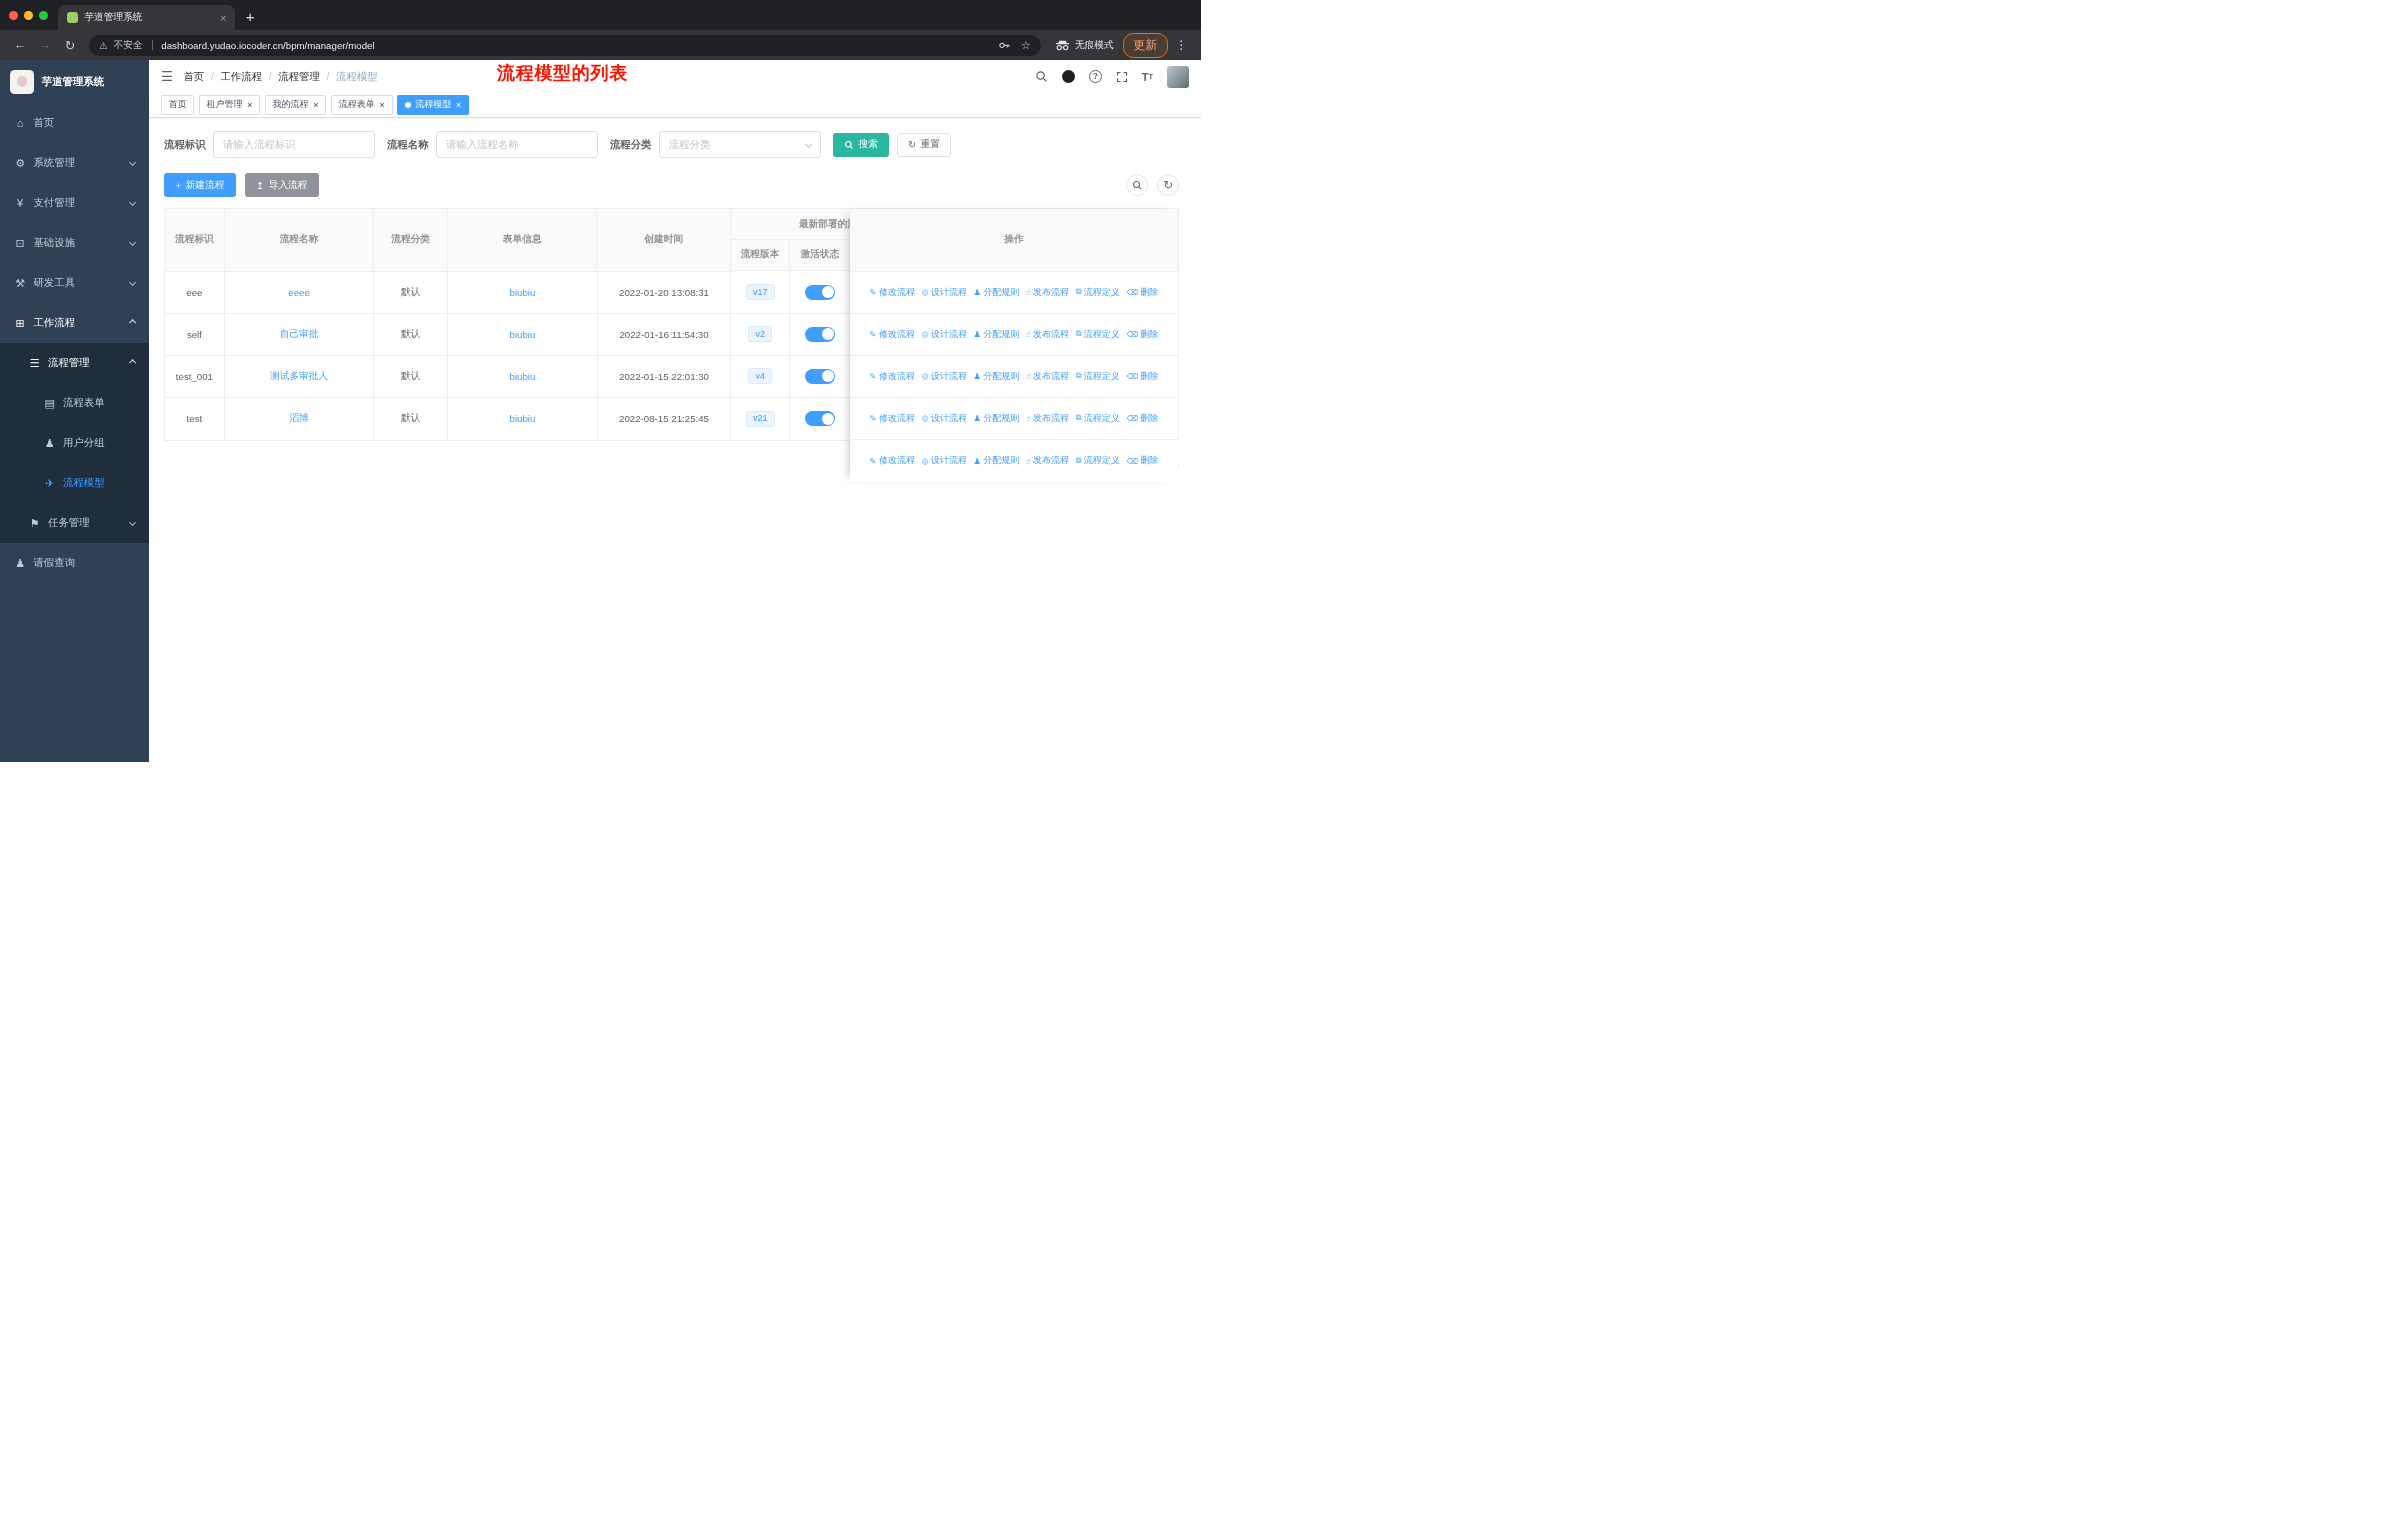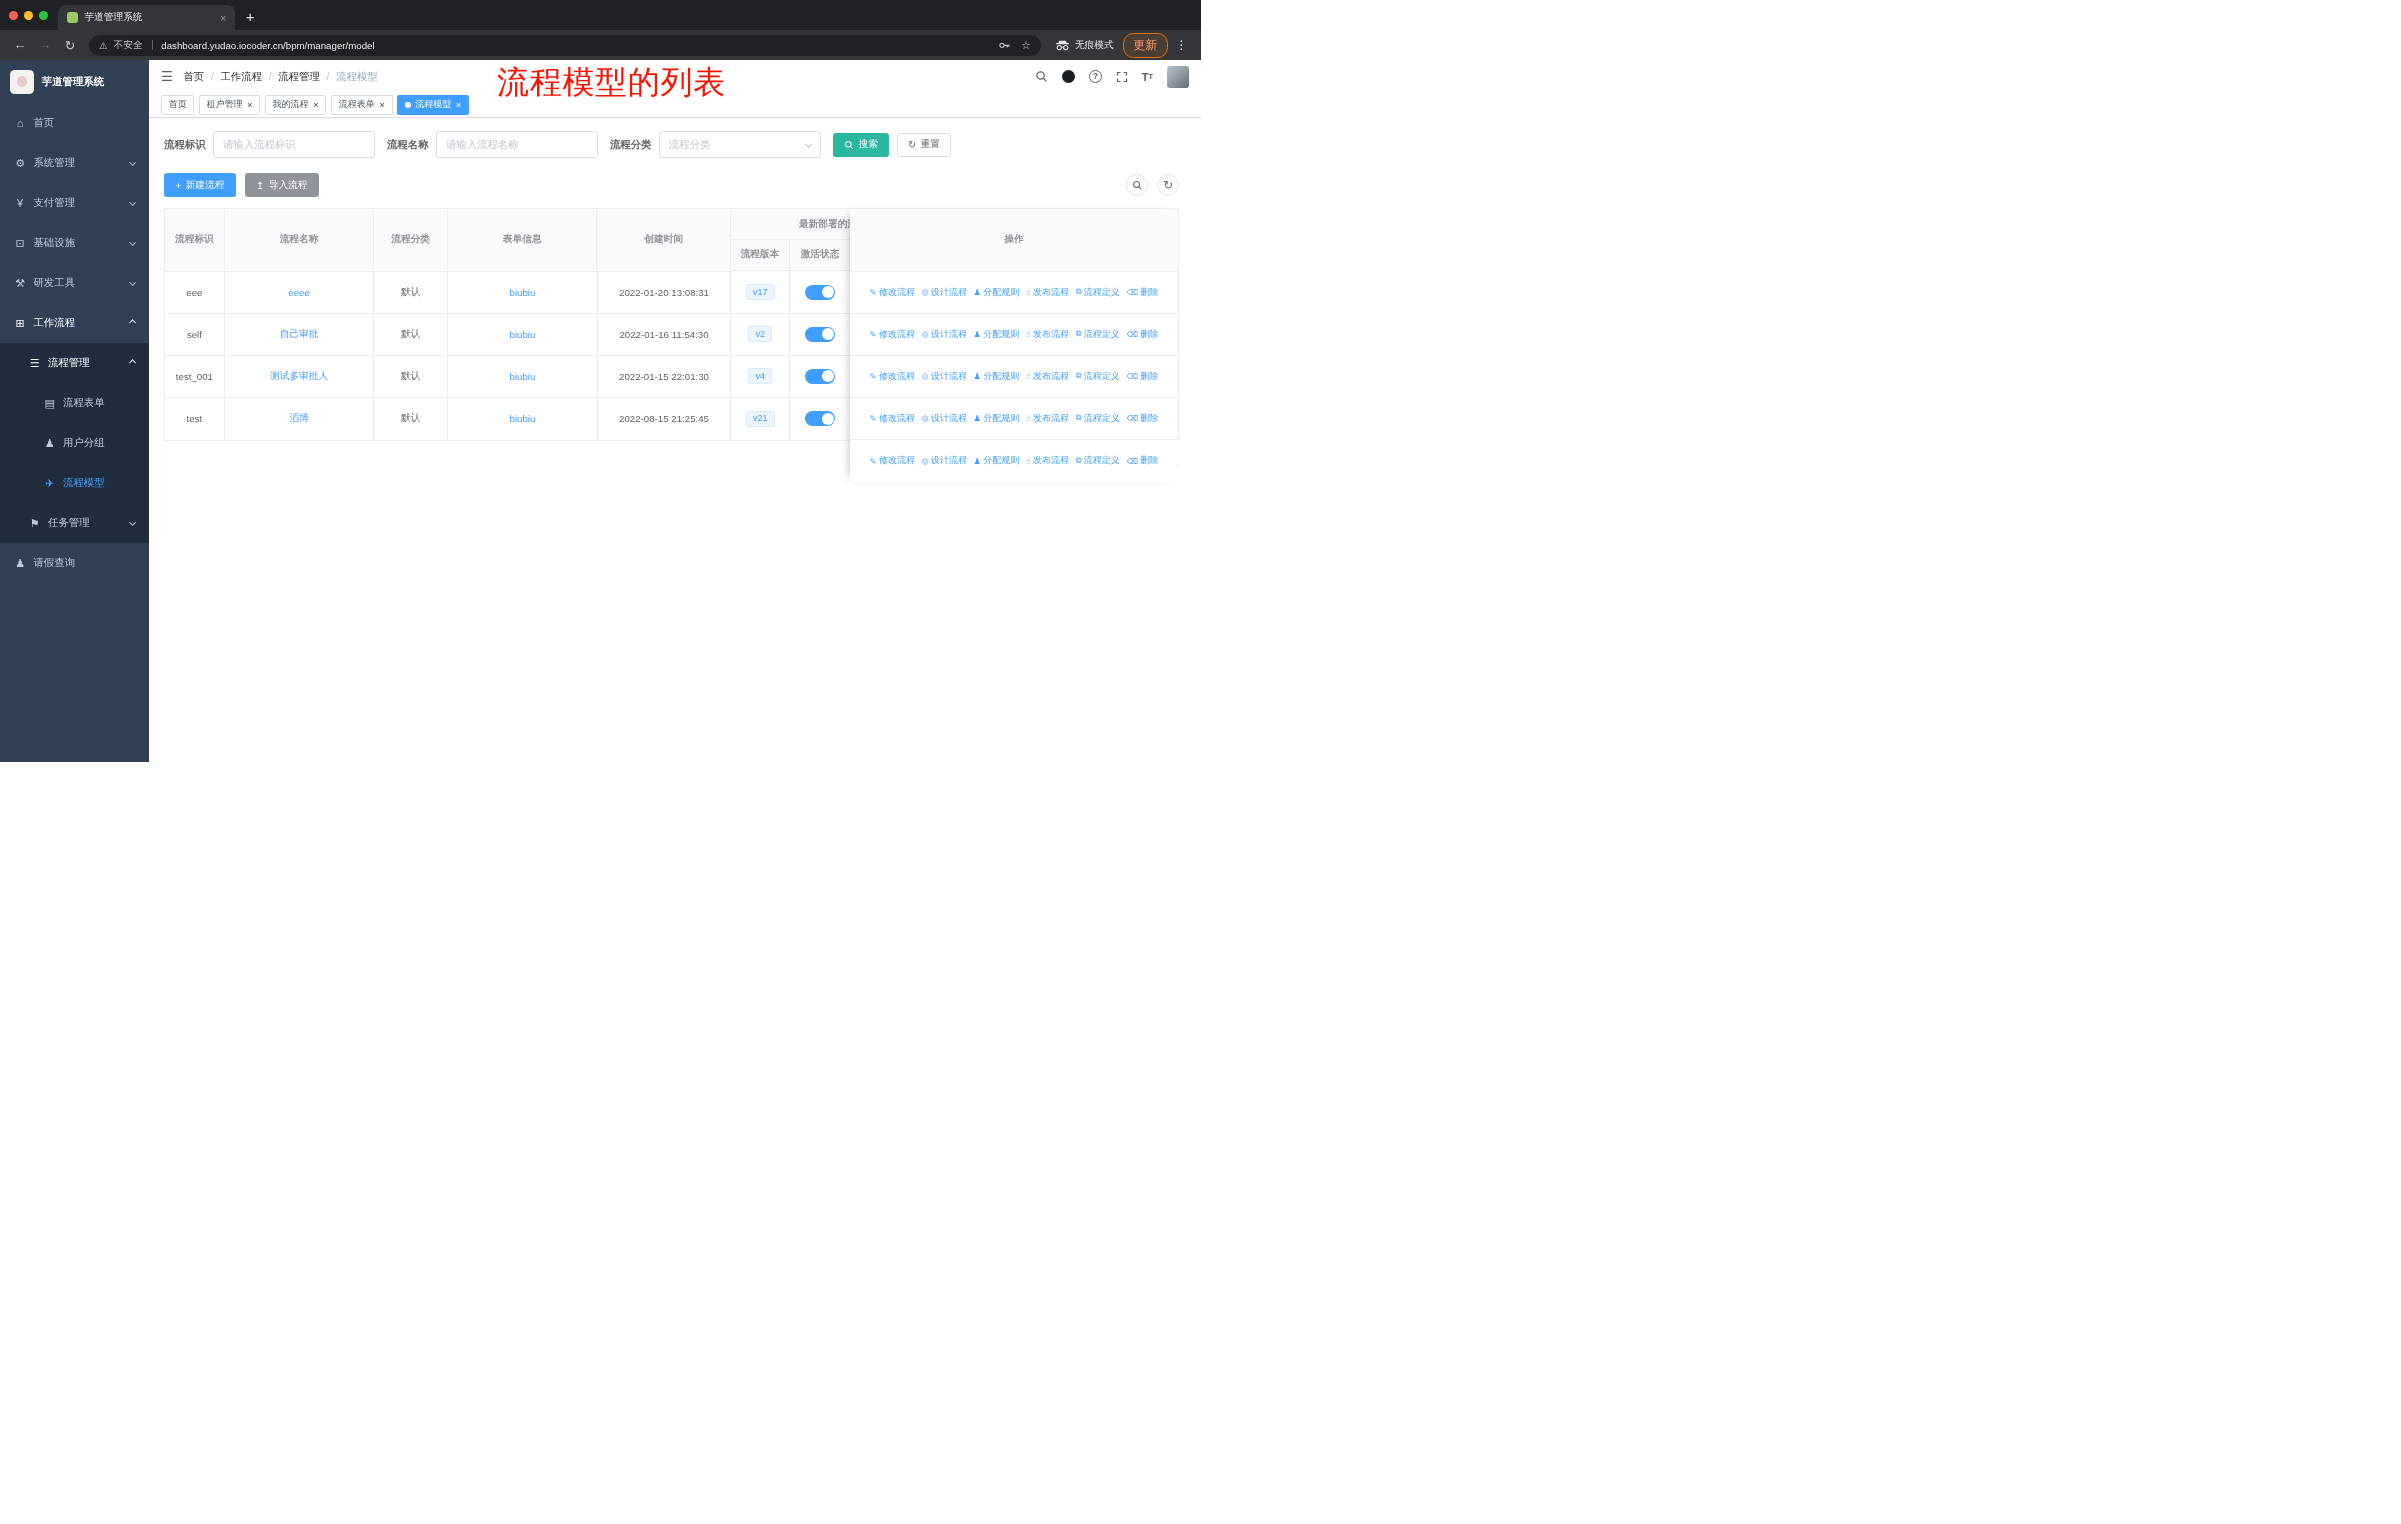--- a/index.html
+++ b/index.html
@@ -114,21 +114,21 @@
   .action .a-ic{font-size:8.2px}
 
   
   .pager{display:flex;align-items:center;justify-content:flex-end;gap:9px;margin-top:19.4px;width:1015px;font-size:9.7px;color:#606266}
   .psize{width:76px;height:21px;border:0.7px solid #dcdfe6;border-radius:2.2px;display:flex;align-items:center;justify-content:space-between;padding:0 6.7px;color:#606266;background:#fff}
   .psize .chev{color:#c0c4cc}
   .pbtn{width:21px;height:21px;background:#f4f4f5;border-radius:2.2px;display:flex;align-items:center;justify-content:center;color:#c0c4cc;font-size:11px}
   .pcur{width:21px;height:21px;background:#409eff;color:#fff;border-radius:2.2px;display:flex;align-items:center;justify-content:center;font-weight:600}
   .goto-input{width:31px;height:21px;border:0.7px solid #dcdfe6;border-radius:2.2px;text-align:center;font-size:9.7px;color:#606266;outline:none;font-family:inherit}
 
-  .annotation{position:absolute;left:497px;top:61px;font-size:32px;font-weight:400;color:#ff1200;z-index:10;white-space:nowrap;letter-spacing:0.7px}
+  .annotation{position:absolute;left:497px;top:61px;font-size:18px;font-weight:700;color:#ff1200;z-index:10;white-space:nowrap;letter-spacing:0.7px}
 </style>
 </head>
 <body>
 
 <div class="stage">
 
   <div class="tabstrip">
     <div class="lights">
       <span class="light l-red"></span>
       <span class="light l-yellow"></span>

